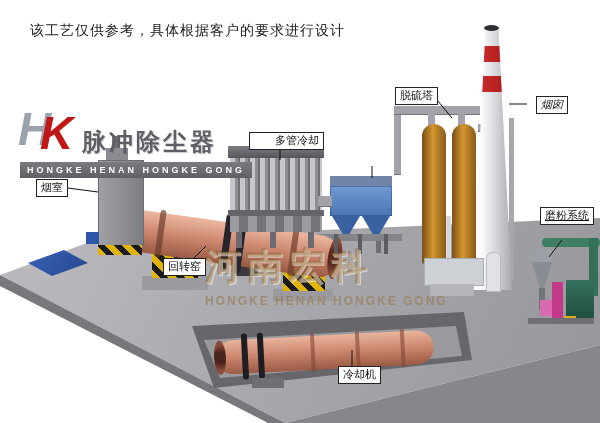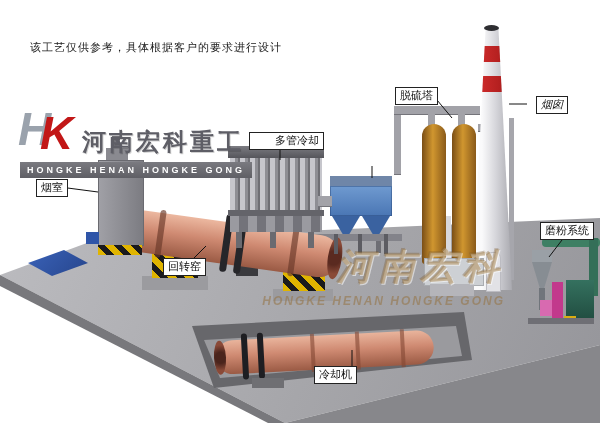--- a/index.html
+++ b/index.html
@@ -3,21 +3,21 @@
 <meta charset="utf-8">
 <style>
   html,body{margin:0;padding:0;background:#fff;}
   #stage{position:relative;width:600px;height:423px;background:#ffffff;overflow:hidden;
          font-family:"Liberation Sans","DejaVu Sans",sans-serif;}
   .abs{position:absolute;}
   .label-box{position:absolute;background:#ffffff;border:1px solid #222;padding:1px 4px;
              font-size:11px;line-height:1.25;color:#111;white-space:nowrap;z-index:40;}
   .hazard{background:repeating-linear-gradient(45deg,#e0b400 0 6px,#1a1a1d 6px 12px);}
   .pipe{background:#a2a2a8;border-bottom:1px solid #74747a;}
-  #watermark{position:absolute;left:205px;top:243px;width:300px;text-align:right;z-index:30;pointer-events:none;font-style:italic;}
+  #watermark{position:absolute;left:205px;top:243px;width:300px;text-align:left;z-index:30;pointer-events:none;}
   #watermark .wm-cn{font-size:36px;font-weight:bold;letter-spacing:6px;
       color:rgba(172,140,92,.55);text-shadow:1px 1px 0 rgba(255,255,255,.55),-1px -1px 0 rgba(120,90,50,.35);}
   #watermark .wm-en{font-size:12px;letter-spacing:2px;margin-top:2px;color:rgba(150,118,74,.6);font-weight:bold;}
   #leader-svg{position:absolute;left:0;top:0;z-index:35;pointer-events:none;}
   #logo-mono span{position:absolute;font-weight:900;font-style:italic;font-size:46px;line-height:1;}
 </style>
 </head>
 <body>
 
 <div id="stage">
@@ -164,30 +164,30 @@
     <line x1="527" y1="104" x2="509" y2="104" stroke="#111" stroke-width="1"></line>
     <line x1="562" y1="240" x2="549" y2="257" stroke="#111" stroke-width="1"></line>
     <line x1="352" y1="366" x2="352" y2="350" stroke="#111" stroke-width="1"></line>
   </svg>
 
   <div class="label-box" style="left:36px;top:179px;">烟室</div>
   <div class="label-box" style="left:163px;top:258px;">回转窑</div>
   <div class="label-box" style="left:249px;top:132px;padding-left:25px;">多管冷却</div>
   <div class="label-box" style="left:395px;top:87px;text-align:right;">脱硫塔</div>
   <div class="label-box" style="left:536px;top:96px;font-style:italic;">烟囱</div>
-  <div class="label-box" style="left:540px;top:222px;">磨粉系统</div>
-  <div class="label-box" style="left:314px;top:366px;">冷却机</div>
+  <div class="label-box" style="left:540px;top:207px;text-decoration:underline;">磨粉系统</div>
+  <div class="label-box" style="left:338px;top:366px;">冷却机</div>
 
-  <div class="abs" style="left:30px;top:40px;font-size:11px;letter-spacing:1px;color:#1a1a1a;z-index:50;">该工艺仅供参考，具体根据客户的要求进行设计</div>
+  <div class="abs" style="left:30px;top:22px;font-size:14px;letter-spacing:1px;color:#1a1a1a;z-index:50;">该工艺仅供参考，具体根据客户的要求进行设计</div>
 
   <div class="abs" style="left:16px;top:110px;width:240px;height:70px;z-index:50;">
     <div id="logo-mono" class="abs" style="left:2px;top:0;width:60px;height:50px;">
       <span style="left:0;top:-4px;color:#9aa2ac;">H</span>
       <span style="left:22px;top:0;color:#c21717;">K</span>
     </div>
     <div class="abs" style="left:66px;top:16px;font-size:24px;font-weight:bold;letter-spacing:3px;color:#5e5e66;
-                text-shadow:1px 1px 0 rgba(0,0,0,.18);white-space:nowrap;">河南宏科重工</div>
+                text-shadow:1px 1px 0 rgba(0,0,0,.18);white-space:nowrap;">脉冲除尘器</div>
     <div class="abs" style="left:4px;top:52px;width:232px;height:16px;line-height:16px;text-align:center;
                 background:linear-gradient(180deg,#7a7a80,#5f5f65);color:#fff;font-size:9px;
                 letter-spacing:3px;font-weight:bold;white-space:nowrap;overflow:hidden;">HONGKE HENAN HONGKE GONG</div>
   </div>
 
 </div>
 
 </body></html>

